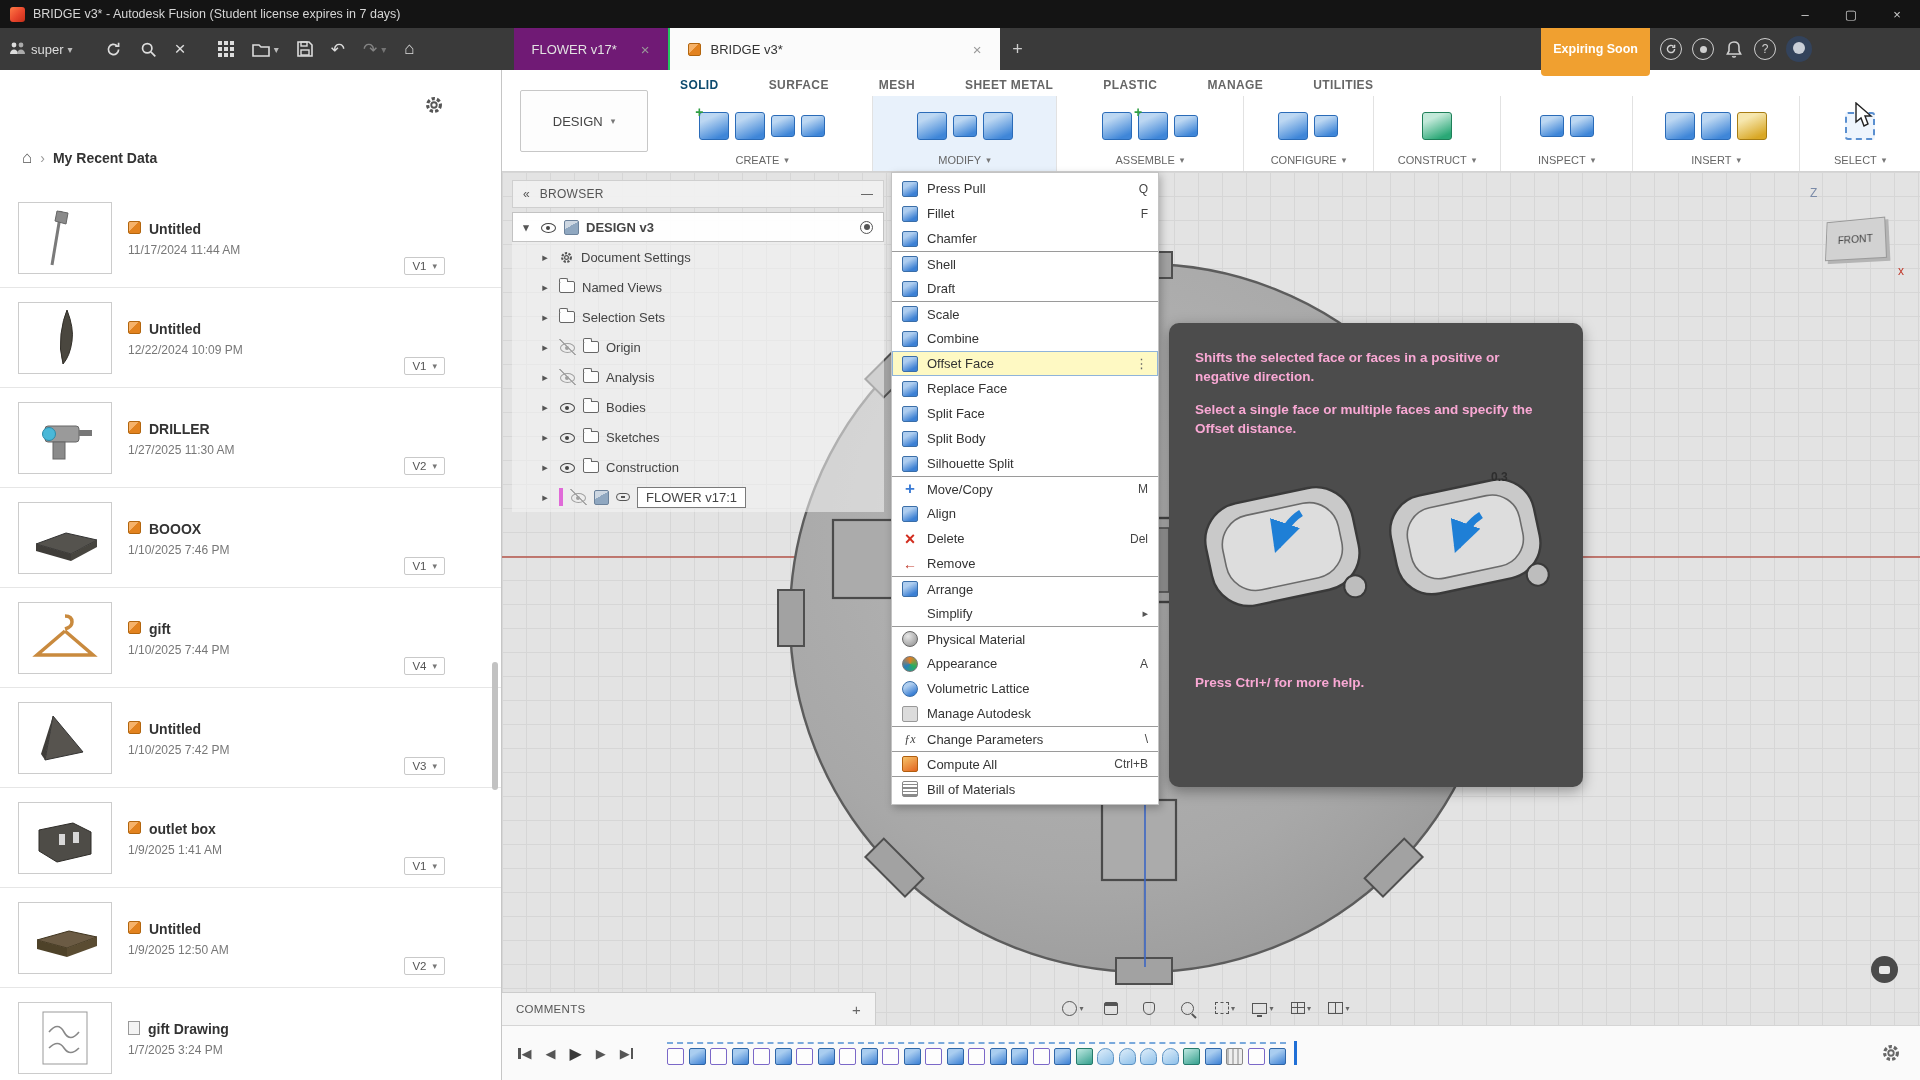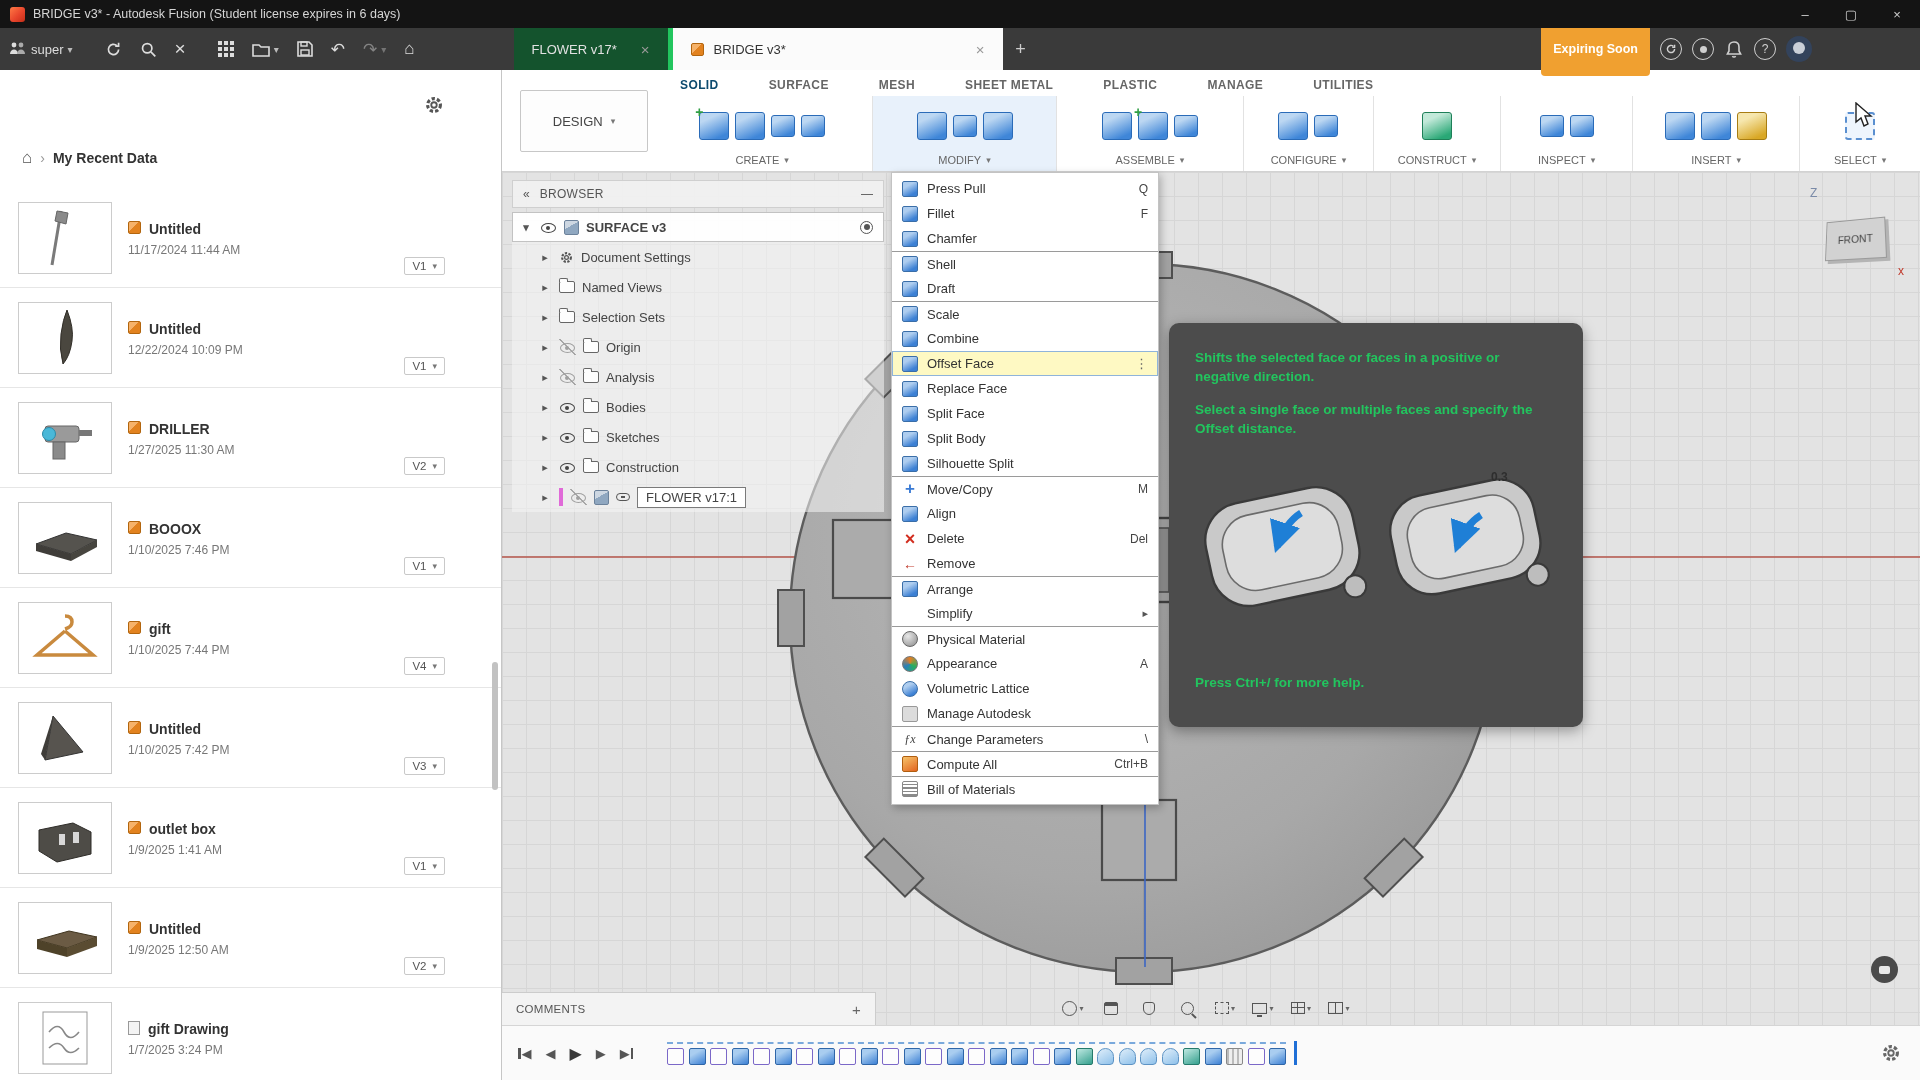--- a/index.html
+++ b/index.html
@@ -11,21 +11,21 @@
   .tb-title{flex:1}
   .winbtn{width:46px;height:28px;display:flex;align-items:center;justify-content:center;color:#cfcfcf;font-size:13px}
 
   
   .appbar{position:absolute;left:0;top:28px;width:1920px;height:42px;background:#3a3a3a;display:flex;align-items:center;color:#ddd;z-index:90}
   .ab-btn{height:42px;display:flex;align-items:center;justify-content:center;padding:0 9px;color:#ddd;font-size:13px;gap:4px}
   .ab-caret{font-size:10px;color:#bbb}
   .ab-gap{width:14px}
   .doc-tabs{display:flex;height:42px;margin-left:90px}
   .dtab{display:flex;align-items:center;gap:10px;padding:0 18px;font-size:13px;height:42px}
-  .dtab.inactive{background:#14532d;color:#e2e2e2;border-right:5px solid #22c55e}
+  .dtab.inactive{background:#701a75;color:#e2e2e2;border-right:2px solid #22c55e}
   .dtab.active{background:#fbfbfb;color:#333;min-width:330px}
   .dtab .x{font-size:15px;color:#999;margin-left:14px}
   .newtab{width:36px;display:flex;align-items:center;justify-content:center;font-size:18px;color:#ccc}
   .ab-right{margin-left:auto;display:flex;align-items:center;gap:10px;padding-right:108px}
   .badge{background:#f0a030;color:#fff;font-size:12.5px;padding:20px 12px;border-radius:4px;font-weight:bold}
   .roundic{width:22px;height:22px;border:1.6px solid #cfcfcf;border-radius:50%;display:flex;align-items:center;justify-content:center;font-size:12px;color:#cfcfcf}
   .avatar{width:26px;height:26px;border-radius:50%;background:#33435c;overflow:hidden;display:flex;align-items:flex-end;justify-content:center}
   .avatar::before{content:"";width:12px;height:12px;border-radius:50%;background:#c9cfd8;position:relative;top:-8px}
 
   
@@ -120,21 +120,21 @@
   .mi.ic-appearance{border-radius:50%;background:conic-gradient(#e67e22,#27ae60,#2980b9,#e67e22);border-color:#777}
   .mi.ic-material{border-radius:50%;background:radial-gradient(circle at 35% 30%,#e8e8e8,#8a8a8a);border-color:#666}
   .mi.ic-lattice{border-radius:50%}
   .mi.ic-manage{background:#dcdcdc;border-color:#999}
   .mi.ic-compute{background:linear-gradient(150deg,#f6c36a,#e2641f);border-color:#b05e10}
   .mi.ic-bom{background:repeating-linear-gradient(#fff 0 2px,#8a8a8a 2px 3.5px);border-color:#888}
   .submenu-arrow{margin-left:auto;color:#555;font-size:11px}
   .kebab{margin-left:auto;color:#666;font-size:13px}
 
   
-  .tooltip{position:absolute;left:667px;top:253px;width:414px;height:404px;background:#4c4c4c;border-radius:10px;color:#22c55e;z-index:20;padding:26px 26px 20px 26px;box-shadow:0 4px 14px rgba(0,0,0,.35)}
+  .tooltip{position:absolute;left:667px;top:253px;width:414px;height:464px;background:#4c4c4c;border-radius:10px;color:#f9a8d4;z-index:20;padding:26px 26px 20px 26px;box-shadow:0 4px 14px rgba(0,0,0,.35)}
   .tt-p{font-size:13.5px;font-weight:bold;line-height:1.4;margin-bottom:14px}
   .tt-img{width:100%;height:206px;margin-top:2px}
   .tt-footer{font-size:13.5px;font-weight:bold;margin-top:10px}
 
   
   .viewcube{position:absolute;right:14px;top:12px;width:104px;height:104px;z-index:5}
   .vc-face{position:absolute;left:22px;top:34px;width:62px;height:42px;background:#d2d2d2;border:1px solid #9a9a9a;display:flex;align-items:center;justify-content:center;font-size:10.5px;color:#444;transform:perspective(220px) rotateX(18deg) rotateY(-14deg);box-shadow:3px 3px 0 #b4b4b4}
   .vc-z{position:absolute;left:8px;top:2px;color:#7a8aa8;font-size:12px}
   .vc-x{position:absolute;right:2px;bottom:10px;color:#c0392b;font-size:12px}
 
@@ -173,21 +173,21 @@
   .tl-end{width:3px;height:24px;background:#1f6fd6;margin-left:8px}
   .tl-gear{position:absolute;right:18px;top:16px}
 
   .caret{font-size:9px;color:#777}
 </style>
 </head>
 <body>
 
 <div class="titlebar">
   <div class="tb-logo"></div>
-  <div class="tb-title">BRIDGE v3* - Autodesk Fusion (Student license expires in 6 days)</div>
+  <div class="tb-title">BRIDGE v3* - Autodesk Fusion (Student license expires in 7 days)</div>
   <div class="winbtn">–</div>
   <div class="winbtn">▢</div>
   <div class="winbtn close">×</div>
 </div>
 
 <div class="appbar">
   <div class="ab-btn">
     <span>
       <svg width="18" height="14" viewBox="0 0 18 14">
           <circle cx="5" cy="4" r="2.4" fill="#ddd"></circle>
@@ -622,21 +622,21 @@
       <div class="br-header">
         <span>«</span>
         <span class="t">BROWSER</span>
         <span>—</span>
       </div>
       <div class="br-rows">
         <div class="br-row root">
           <span class="chev">▾</span>
           <span class="eye"></span>
           <span class="comp-icon"></span>
-          <span>SURFACE v3</span>
+          <span>DESIGN v3</span>
           <span class="radio"></span>
         </div>
         <div class="br-row child">
           <span class="chev">▸</span>
           <svg width="15" height="15" viewBox="0 0 24 24">
               <circle cx="12" cy="12" r="7" fill="none" stroke="#555" stroke-width="3.4" stroke-dasharray="3.6 2.3"></circle>
               <circle cx="12" cy="12" r="3" fill="none" stroke="#555" stroke-width="2"></circle>
             </svg>
           <span>Document Settings</span>
         </div>

